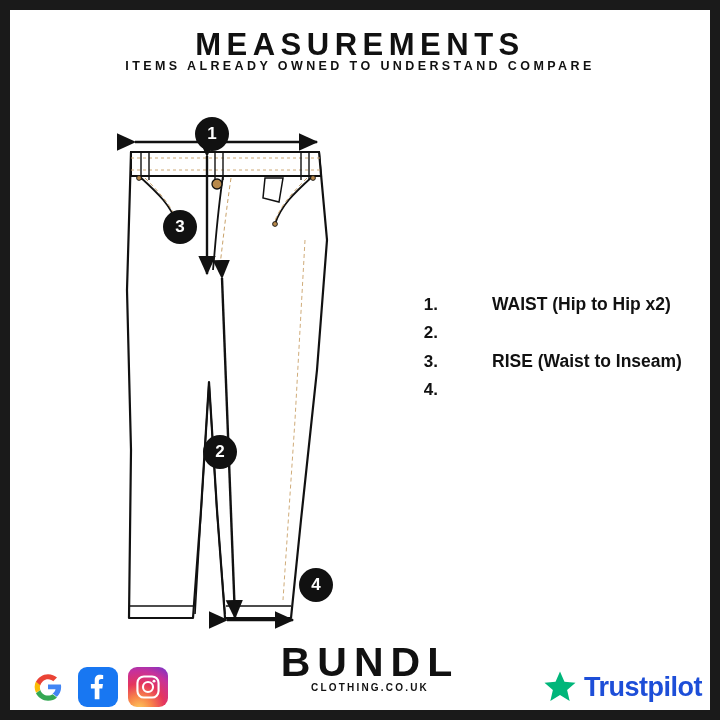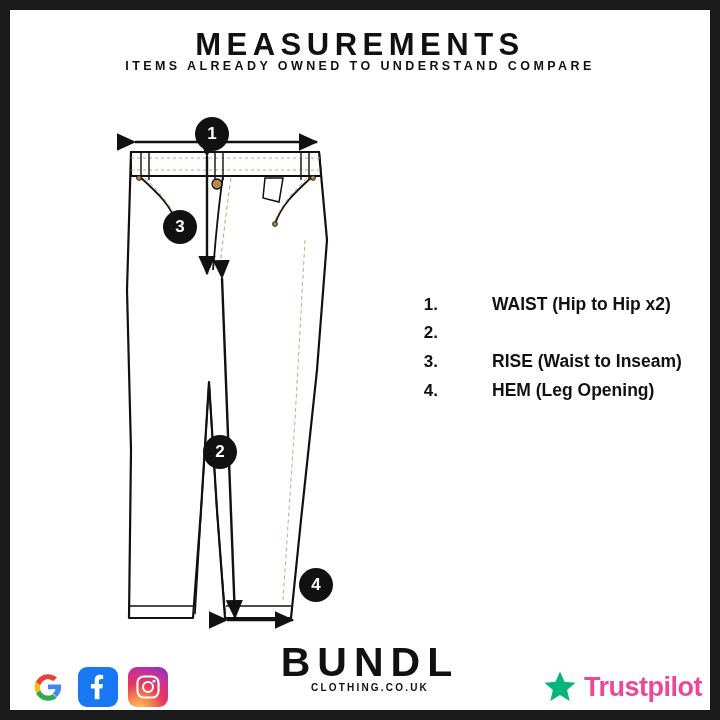--- a/index.html
+++ b/index.html
@@ -145,21 +145,21 @@
     right: 8px;
     top: 660px;
     display: flex;
     align-items: center;
     gap: 7px;
   }
   .tp-label {
     font-size: 27px;
     font-weight: bold;
     letter-spacing: -0.5px;
-    color: #ec4899;
+    color: #1d4ed8;
   }
   
   #jeans {
     position: absolute;
     left: 95px;
     top: 110px;
   }
 </style>
 </head>
 <body>
@@ -242,21 +242,20 @@
       </div>
       <div class="legend-row">
         <span class="legend-num">2.</span>
       </div>
       <div class="legend-row">
         <span class="legend-num">3.</span>
         <span class="legend-text">RISE (Waist to Inseam)</span>
       </div>
       <div class="legend-row">
         <span class="legend-num">4.</span>
-        <span class="legend-text">HEM (Leg Opening)</span>
       </div>
     </div>
 
     <div class="brand">
       <div class="brand-name">BUNDL</div>
       <div class="brand-sub">CLOTHING.CO.UK</div>
     </div>
 
     <div class="social">
       <div class="social-icon ico-google">

